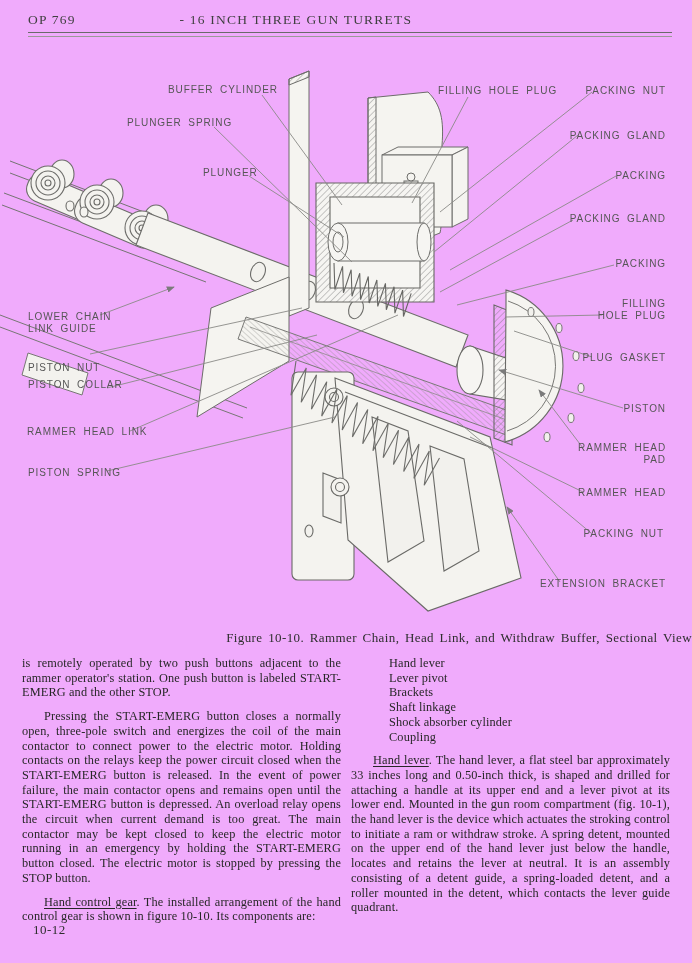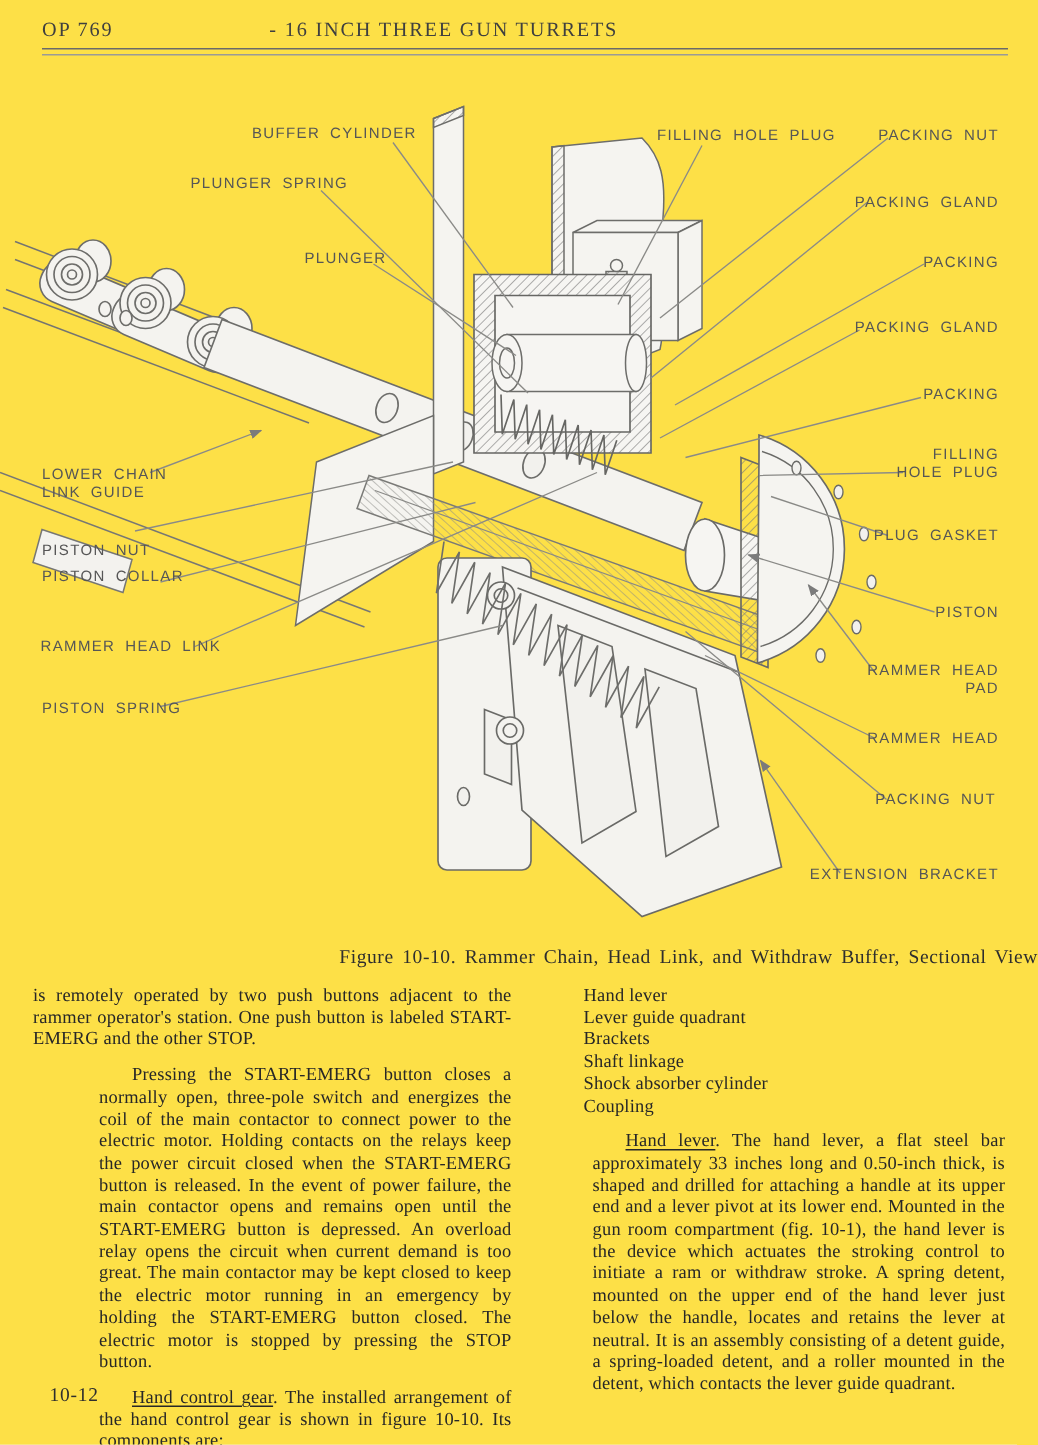--- a/index.html
+++ b/index.html
@@ -4,21 +4,21 @@
 <style>
   html,body{margin:0;padding:0;}
   body{
     width:692px;height:963px;
     background:#efeeea;
     font-family:"Liberation Serif", serif;
     color:#272727;
     position:relative;
     overflow:hidden;
   }
-  .page{position:absolute;inset:0;background:#fde047;}
+  .page{position:absolute;inset:0;background:#f0abfc;}
   
   .hdr{
     position:absolute;top:12px;left:28px;right:20px;
     font-size:13.5px;letter-spacing:1.2px;color:#3f3f3f;
     padding-bottom:4px;
   }
   .hdr .rule{
     position:absolute;left:0;right:0;top:20px;height:3px;
     border-top:1px solid #6a6a6a;border-bottom:1px solid #9a9a97;
   }
@@ -41,21 +41,21 @@
     color:#2e2e2e;
   }
   
   .cols{
     position:absolute;top:656px;left:22px;width:648px;
     display:flex;gap:10px;
   }
   .col{width:330px;font-size:12.3px;line-height:14.7px;text-align:justify;
        letter-spacing:0.15px;}
   .col p{margin:0 0 9px 0;}
-  .col p.ind{text-indent:22px;margin-left:44px;}
+  .col p.ind{text-indent:22px;}
   .u{text-decoration:underline;text-underline-offset:2px;}
   ul.comp{list-style:none;margin:0 0 9px 0;padding:0 0 0 38px;}
   ul.comp li{margin:0;}
   .pagenum{position:absolute;top:922px;left:33px;font-size:13px;letter-spacing:0.5px;color:#2e2e2e;}
 </style>
 </head>
 <body>
 
 <div class="page">
 
@@ -250,21 +250,21 @@
 
   <div class="cols">
     <div class="col">
       <p>is remotely operated by two push buttons adjacent to the rammer operator's station.  One push button is labeled START-EMERG and the other STOP.</p>
       <p class="ind">Pressing the START-EMERG button closes a normally open, three-pole switch and energizes the coil of the main contactor to connect power to the electric motor.  Holding contacts on the relays keep the power circuit closed when the START-EMERG button is released.  In the event of power failure, the main contactor opens and remains open until the START-EMERG button is depressed.  An overload relay opens the circuit when current demand is too great.  The main contactor may be kept closed to keep the electric motor running in an emergency by holding the START-EMERG button closed.  The electric motor is stopped by pressing the STOP button.</p>
       <p class="ind"><span class="u">Hand control gear</span><span>.  The installed arrangement of the hand control gear is shown in figure 10-10. Its components are:</span></p>
     </div>
     <div class="col">
       <ul class="comp">
         <li>Hand lever</li>
-        <li>Lever guide quadrant</li>
+        <li>Lever pivot</li>
         <li>Brackets</li>
         <li>Shaft linkage</li>
         <li>Shock absorber cylinder</li>
         <li>Coupling</li>
       </ul>
       <p class="ind"><span class="u">Hand lever</span><span>.  The hand lever, a flat steel bar approximately 33 inches long and 0.50-inch thick, is shaped and drilled for attaching a handle at its upper end and a lever pivot at its lower end.  Mounted in the gun room compartment (fig. 10-1), the hand lever is the device which actuates the stroking control to initiate a ram or withdraw stroke.  A spring detent, mounted on the upper end of the hand lever just below the handle, locates and retains the lever at neutral.  It is an assembly consisting of a detent guide, a spring-loaded detent, and a roller mounted in the detent, which contacts the lever guide quadrant.</span></p>
     </div>
   </div>
 
   <div class="pagenum">10-12</div>

